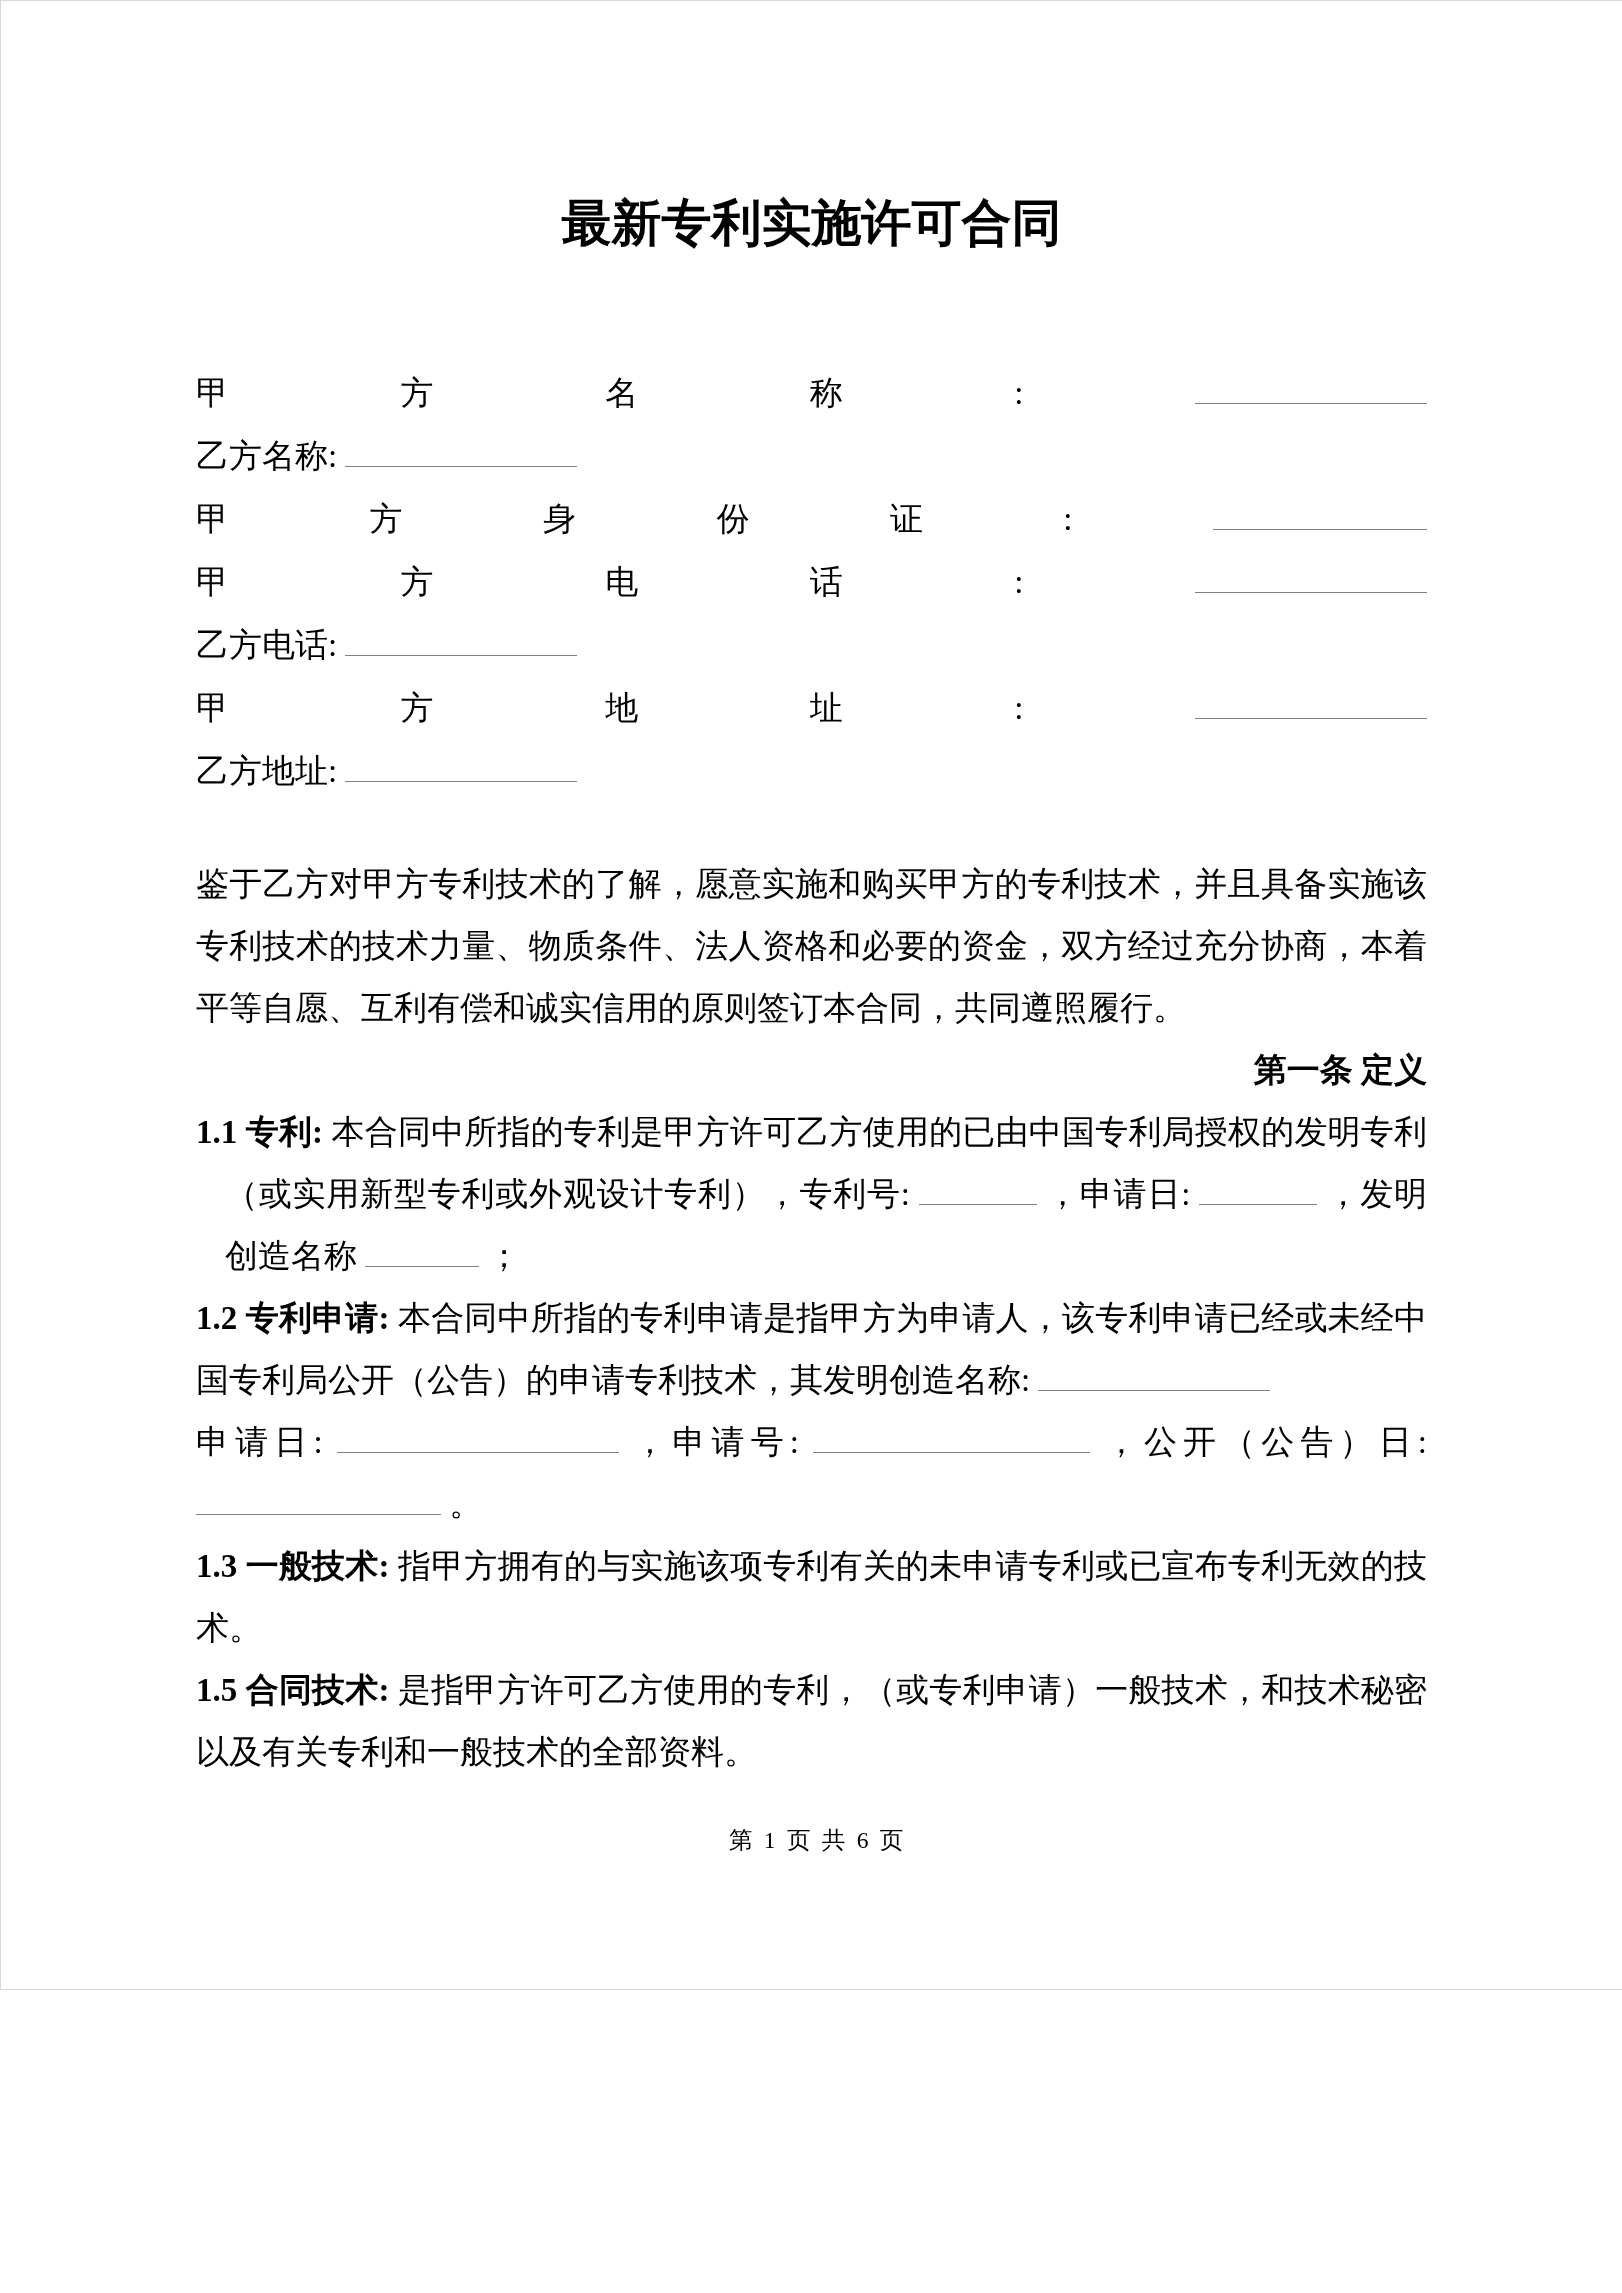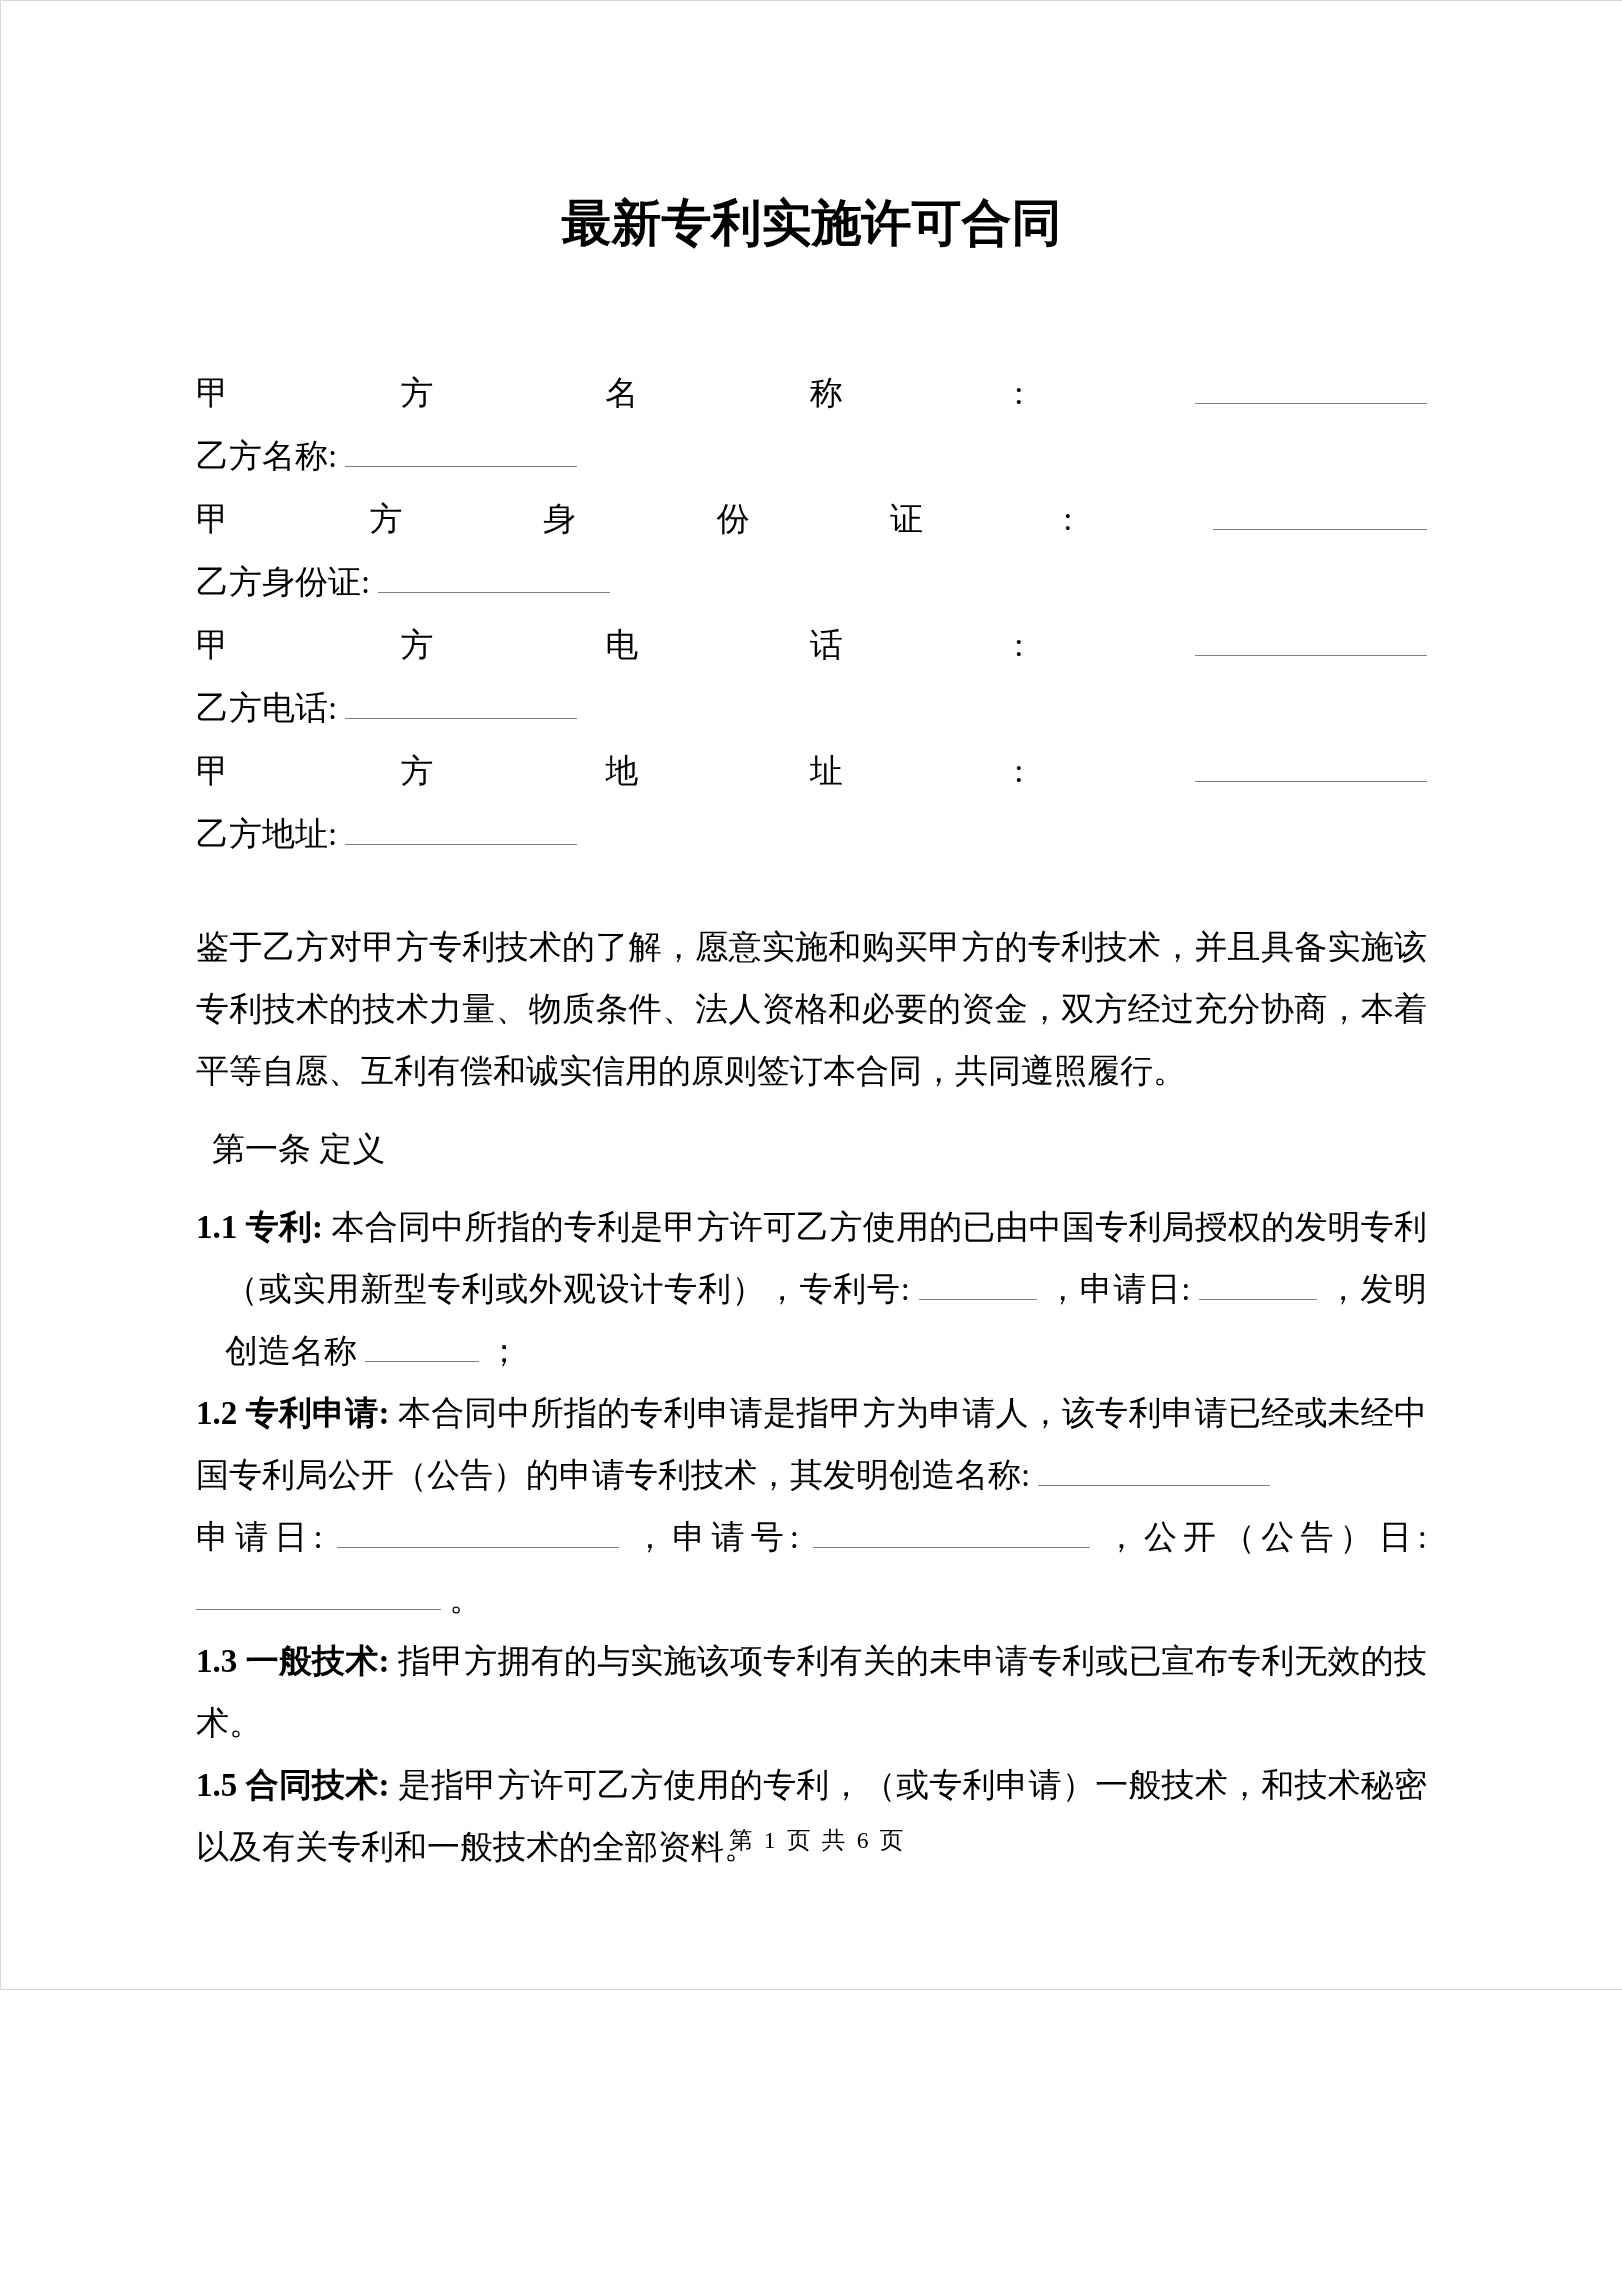--- a/index.html
+++ b/index.html
@@ -40,21 +40,21 @@
   .w125 { width: 114px; }
   .w130 { width: 118px; }
   .w235 { width: 214px; }
   .w255 { width: 232px; }
   .w270 { width: 245px; }
   .w305 { width: 277px; }
   .w310 { width: 282px; }
   
   .para { margin: 0; text-align: justify; }
   .preamble { margin-top: 50px; }
-  .heading { margin: 16px; font-weight: normal; text-align: left; }
+  .heading { margin: 0; font-weight: bold; text-align: right; }
   .hang { padding-left: 29px; text-indent: -29px; }
   .clause-label { font-weight: bold; }
   .footer {
     position: absolute;
     left: 12px;
     right: 0;
     bottom: 118px;
     text-align: center;
     font-size: 23.6px;
     letter-spacing: 2.7px;
@@ -85,24 +85,20 @@
   <div class="form-row">
     <span>甲</span>
     <span>方</span>
     <span>身</span>
     <span>份</span>
     <span>证</span>
     <span>:</span>
     <span class="blank w235"></span>
   </div>
 
-  <div class="form-row-left">
-    <span>乙方身份证:</span>
-    <span class="blank w255"></span>
-  </div>
 
   <div class="form-row">
     <span>甲</span>
     <span>方</span>
     <span>电</span>
     <span>话</span>
     <span>:</span>
     <span class="blank w255"></span>
   </div>
 

